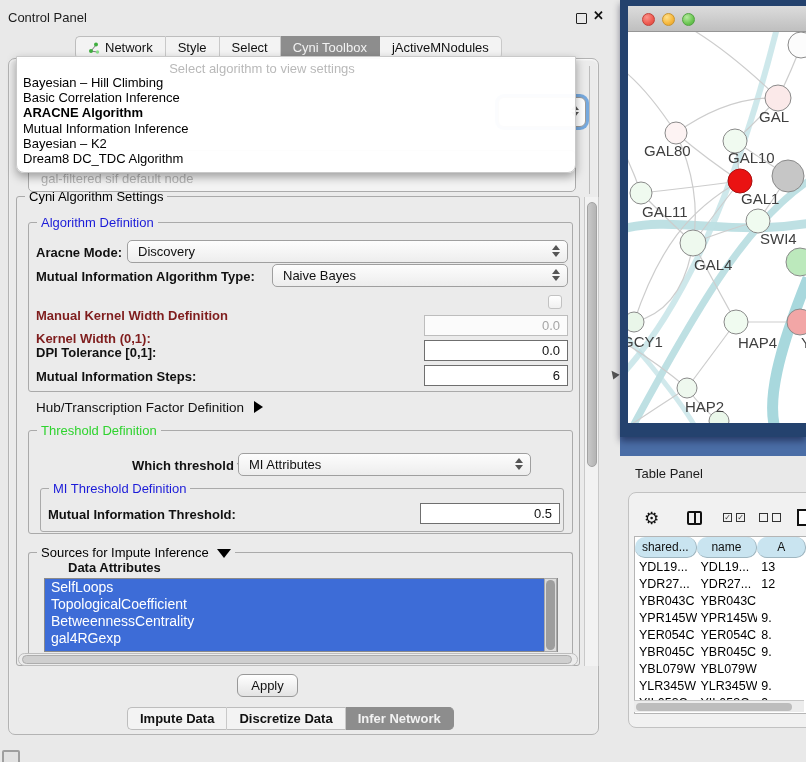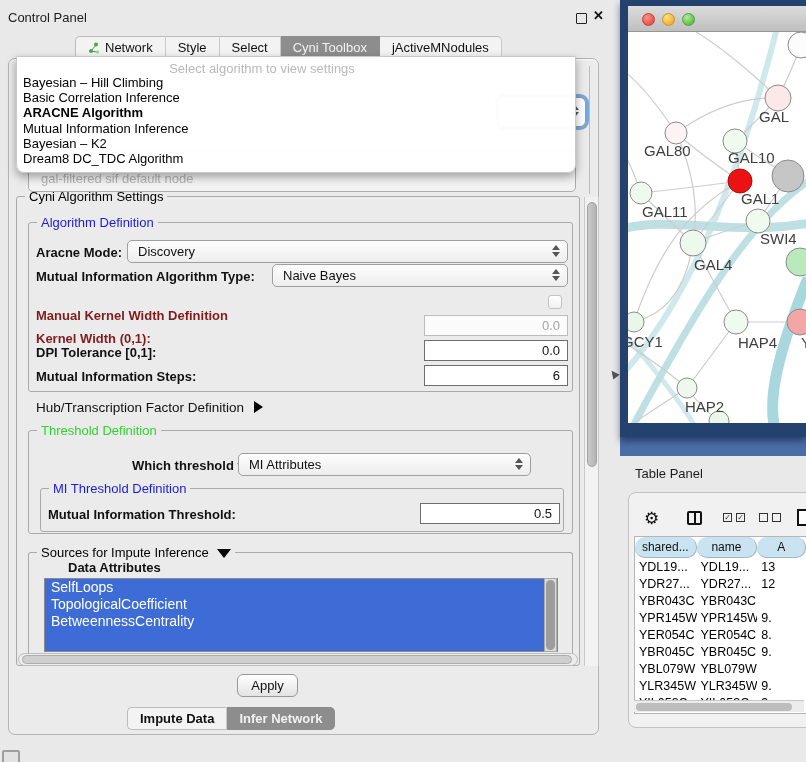--- a/index.html
+++ b/index.html
@@ -222,36 +222,38 @@
   <span class="legend">
     <span>Sources for Impute Inference</span>
     <span style="display:inline-block; margin-left:5px; width:0; height:0; border-left:7px solid transparent; border-right:7px solid transparent; border-top:9px solid #000; vertical-align:-1px;"></span>
   </span>
 </div>
 <span class="lbl" style="left:36px; top:560px;margin-left:32px;">Data Attributes</span>
 <div class="abs" id="attr-list">
     <div class="attr-item">SelfLoops</div>
     <div class="attr-item">TopologicalCoefficient</div>
     <div class="attr-item">BetweennessCentrality</div>
+    <div class="attr-item">gal4RGexp</div>
   </div>
 <div class="abs" id="attr-vsb">
     <div class="th"></div>
   </div>
 <div class="abs" id="hsb">
     <div class="th"></div>
   </div>
 
 <div class="vtrack" style="left:584px; top:197px; width:15px; height:469px;">
   <div class="vthumb" style="left:2px; top:5px; width:10px; height:265px;"></div>
 </div>
 
 <div class="abs" id="apply-btn">Apply</div>
 
 <div class="abs" id="bottom-tabs">
     <div class="tab" style="font-weight: bold;">Impute Data</div>
+    <div class="tab" style="font-weight: bold;">Discretize Data</div>
     <div class="tab selected" style="font-weight: bold;">Infer Network</div>
   </div>
 
 <div class="abs" id="ghost-line"></div>
 <div class="abs" id="ghost-combo">
   <span class="arrows">
       <i class="arr-up"></i>
       <i class="arr-dn"></i>
     </span>
 </div>

